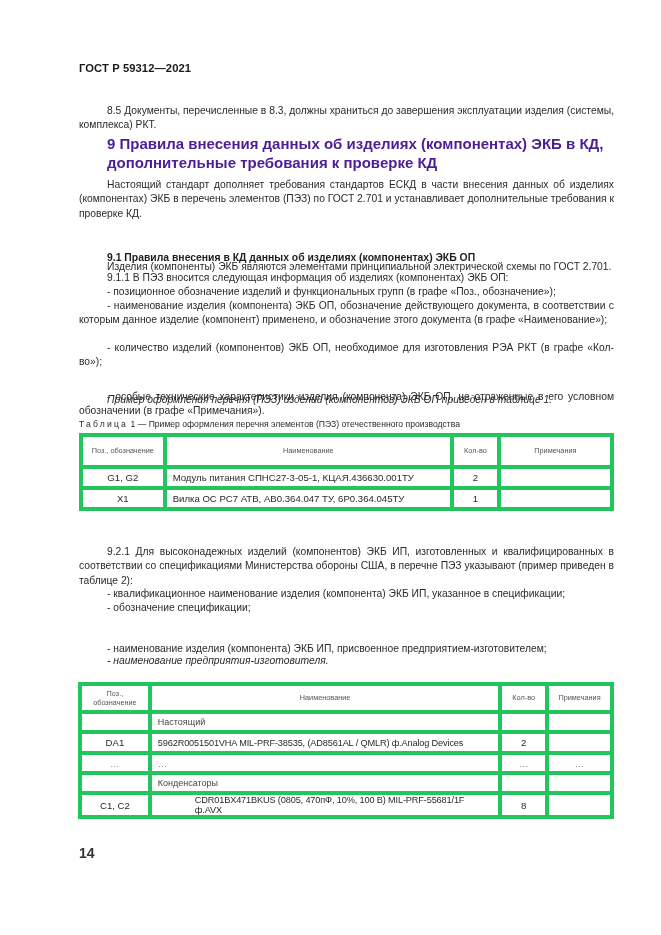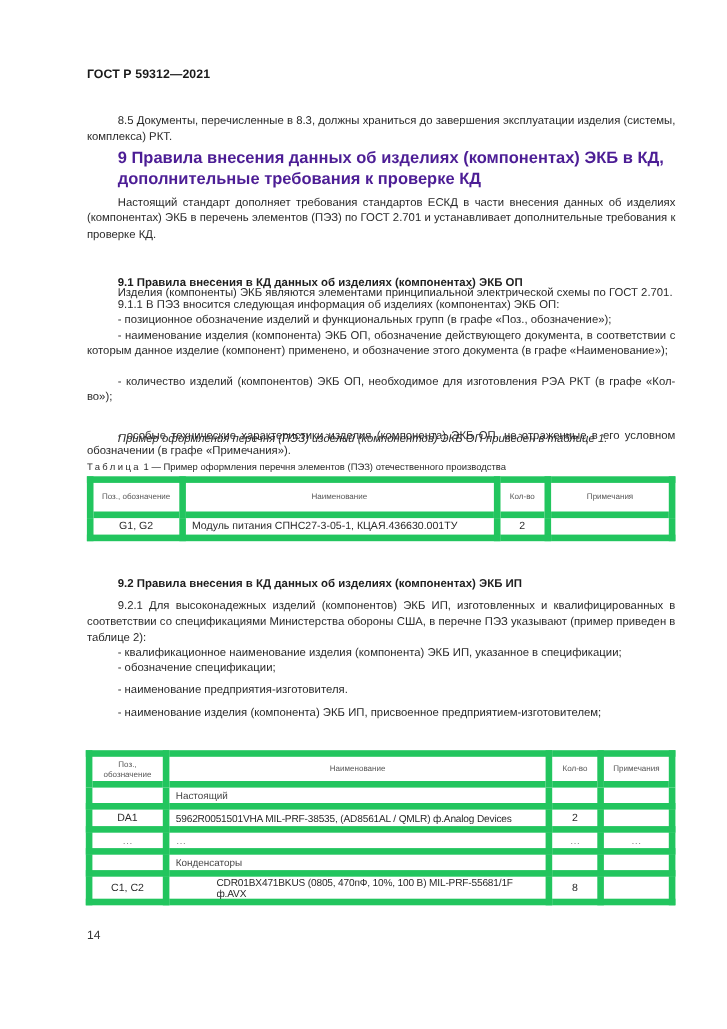--- a/index.html
+++ b/index.html
@@ -17,29 +17,29 @@
   .p .ind { display: inline-block; width: 28px; }
   .h1 {
     position: absolute; left: 107px; width: 500px;
     font-size: 15px; line-height: 18.5px; font-weight: bold; color: #4c1d95;
   }
   .h2 { position: absolute; left: 107px; font-size: 10.4px; font-weight: bold; color: #1e1e1e; }
   .cap { position: absolute; left: 79px; width: 535px; font-size: 8.6px; line-height: 12.5px; color: #2a2a2a; text-align: justify; }
   .cap .sp { letter-spacing: 2.2px; }
 
   table { position: absolute; border-collapse: collapse; font-family: "Liberation Sans", sans-serif; }
-  td, th { border: 6px solid #22c55e; padding: 0 6px; font-weight: normal; color: #2a2a2a; }
+  td, th { border: 4px solid #22c55e; padding: 0 6px; font-weight: normal; color: #2a2a2a; }
   th { font-size: 7.3px; line-height: 9.5px; color: #555555; text-align: center; }
   td { font-size: 9.6px; }
   .c { text-align: center; }
   .dots { color: #888888; }
   thead tr { border-bottom: 2px solid #2a2a2a; }
   thead th { border-bottom: 2.5px double #2a2a2a; }
 
-  .pgnum { position: absolute; left: 79px; top: 845px; font-size: 11px; color: #333333; }
+  .pgnum { position: absolute; left: 79px; top: 845px; font-size: 14px; color: #333333; font-weight: bold; }
 </style>
 </head>
 <body>
 
 <div class="page">
 
   <div class="hdr">ГОСТ Р 59312—2021</div>
 
   <div class="p" style="top:104px;">
     <span class="ind"></span><span>8.5 Документы, перечисленные в 8.3, должны храниться до завершения эксплуатации изделия</span>
@@ -100,38 +100,43 @@
         <th>Примечания</th>
       </tr>
     </thead>
     <tbody>
       <tr style="height:21px;">
         <td class="c">G1, G2</td>
         <td>Модуль питания СПНС27-3-05-1, КЦАЯ.436630.001ТУ</td>
         <td class="c">2</td>
         <td></td>
       </tr>
+      <tr style="height:21px;">
+        <td class="c">X1</td>
+        <td>Вилка ОС РС7 АТВ, АВ0.364.047 ТУ, 6Р0.364.045ТУ</td>
+        <td class="c">1</td>
+        <td></td>
+      </tr>
     </tbody>
   </table>
 
-  <div class="h2" style="top:526px;">9.2 Правила внесения в КД данных об изделиях (компонентах) ЭКБ ИП</div>
 
   <div class="p" style="top:545px;">
     <span class="ind"></span><span>9.2.1 Для высоконадежных изделий (компонентов) ЭКБ ИП, изготовленных и квалифицированных в соответствии со спецификациями Министерства обороны США, в перечне ПЭЗ указывают (пример приведен в таблице 2):</span>
   </div>
   <div class="p" style="top:587px; left:107px; width:507px;">
     <span>- квалификационное наименование изделия (компонента) ЭКБ ИП, указанное в спецификации;</span>
   </div>
   <div class="p" style="top:601px; left:107px; width:507px;">
     <span>- обозначение спецификации;</span>
   </div>
   <div class="p" style="top:642px; left:107px; width:507px;">
     <span>- наименование изделия (компонента) ЭКБ ИП, присвоенное предприятием-изготовителем;</span>
   </div>
-  <div class="p" style="top:621px; left:107px; width:507px;">
+  <div class="p" style="top:654px; left:107px; width:507px;font-style:italic;">
     <span>- наименование предприятия-изготовителя.</span>
   </div>
 
 
   <table style="left:78px; top:682px; width:536px;">
     <colgroup>
       <col style="width:70px">
         <col style="width:354px">
         <col style="width:47px">
         <col style="width:65px">

